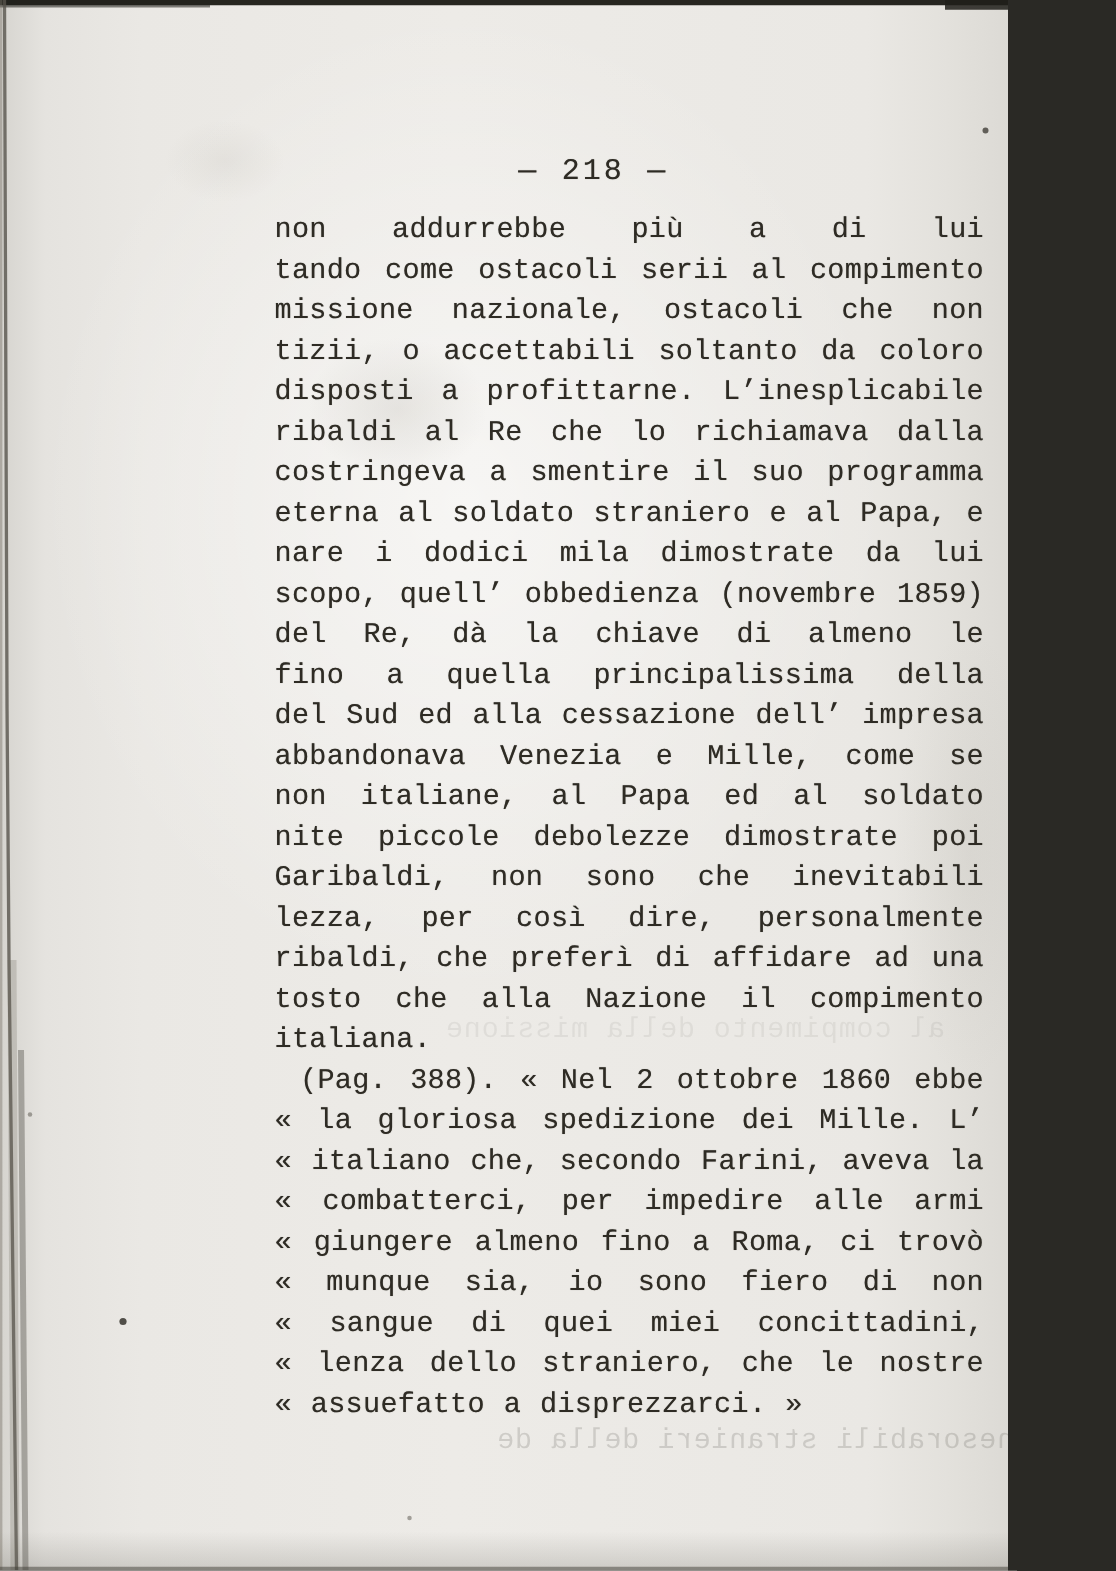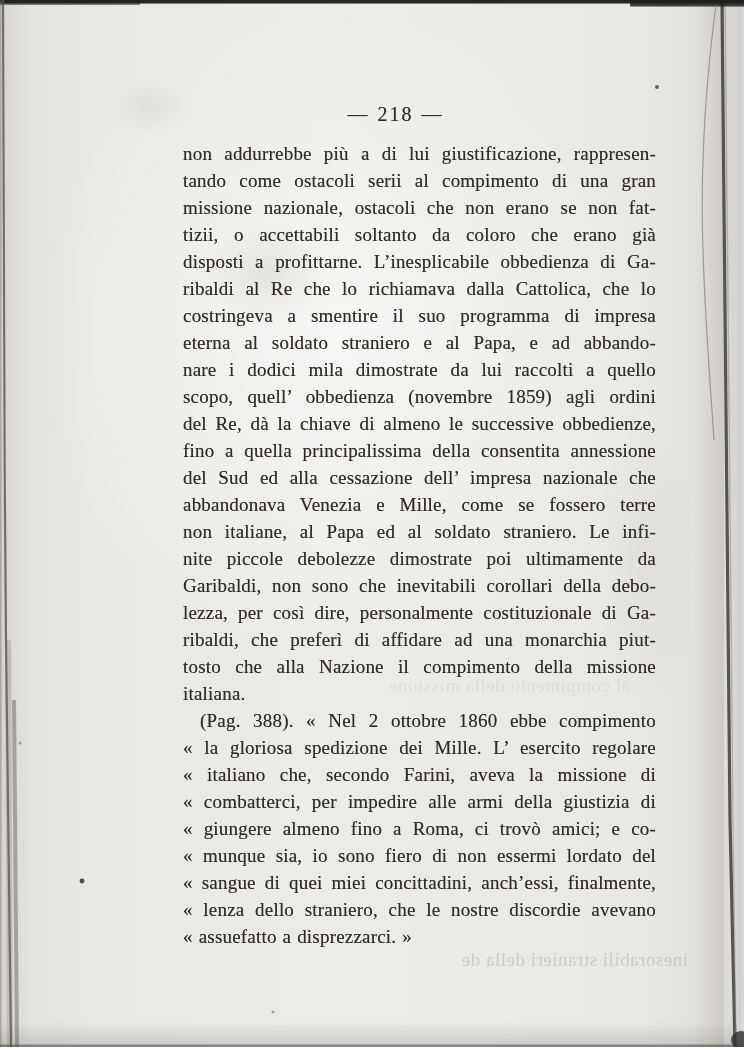--- a/index.html
+++ b/index.html
@@ -1,25 +1,25 @@
 <!DOCTYPE html>
 <html><head>
 <meta charset="utf-8">
 <style>
   html, body { margin: 0; padding: 0; background: #2a2925; }
   .scan {
     position: relative;
-    width: 744px;
+    width: 672px;
     height: 1047px;
     overflow: hidden;
     background:
       radial-gradient(ellipse 60% 45% at 46% 32%, rgba(255,255,255,.55), rgba(255,255,255,0) 70%),
       linear-gradient(to right, #d6d4cf 0px, #e5e3df 30px, #eae8e4 95px, #edebe7 45%, #eae8e4 86%, #e3e1dc 94%, #dcdad5 100%),
       #e9e7e3;
-    font-family: Liberation Serif, serif;
+    font-family: Liberation Mono, monospace;
   }
   .stain { position: absolute; pointer-events: none; }
   .stain1 { left: 205px; top: 225px; width: 120px; height: 95px;
     background: radial-gradient(closest-side, rgba(150,145,133,.16), rgba(150,145,133,0)); }
   .stain2 { left: 110px; top: 80px; width: 80px; height: 55px;
     background: radial-gradient(closest-side, rgba(150,145,133,.10), rgba(150,145,133,0)); }
   .stain3 { left: 596px; top: 420px; width: 100px; height: 300px;
     background: radial-gradient(closest-side, rgba(150,146,136,.10), rgba(150,146,136,0)); }
   .right-margin-shade { position: absolute; left: 694px; top: 0; width: 30px; height: 100%;
     background: linear-gradient(to right, rgba(150,146,136,0), rgba(140,136,126,.22)); }

